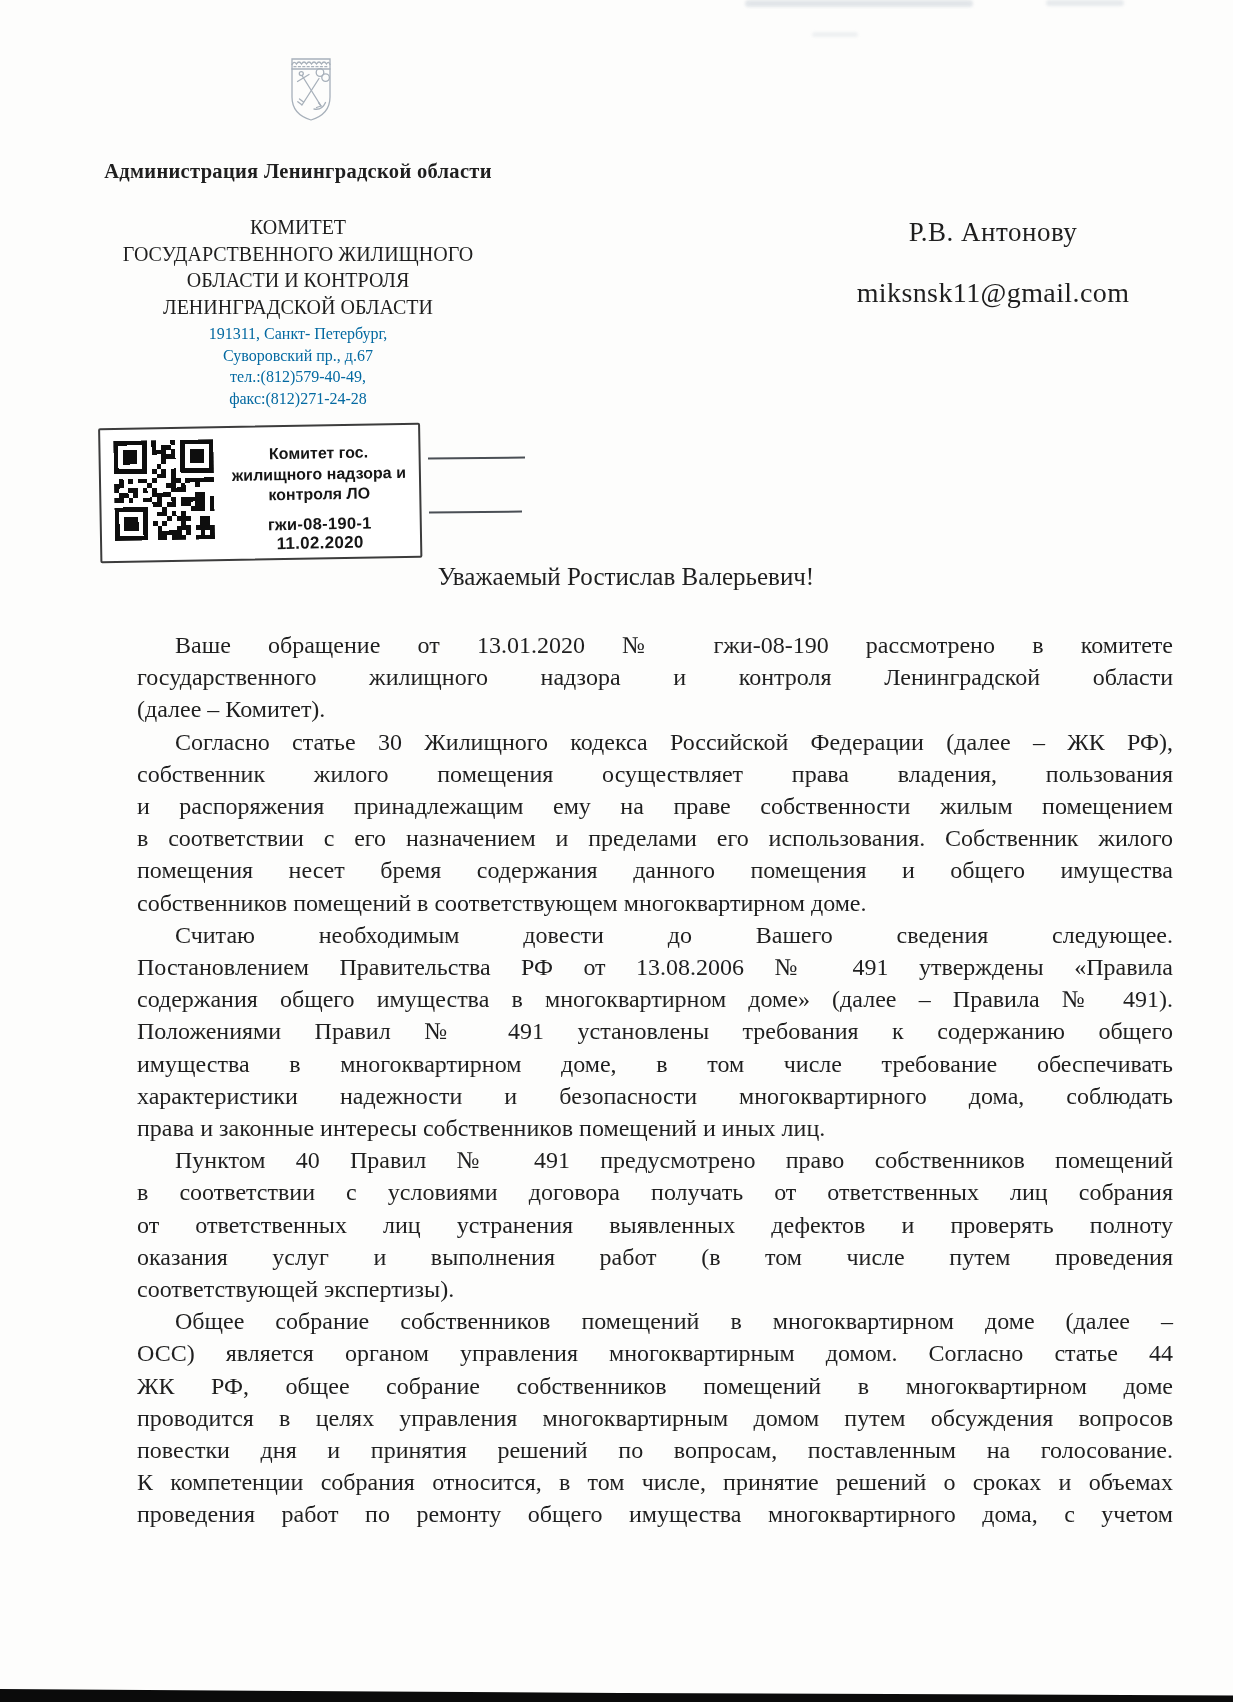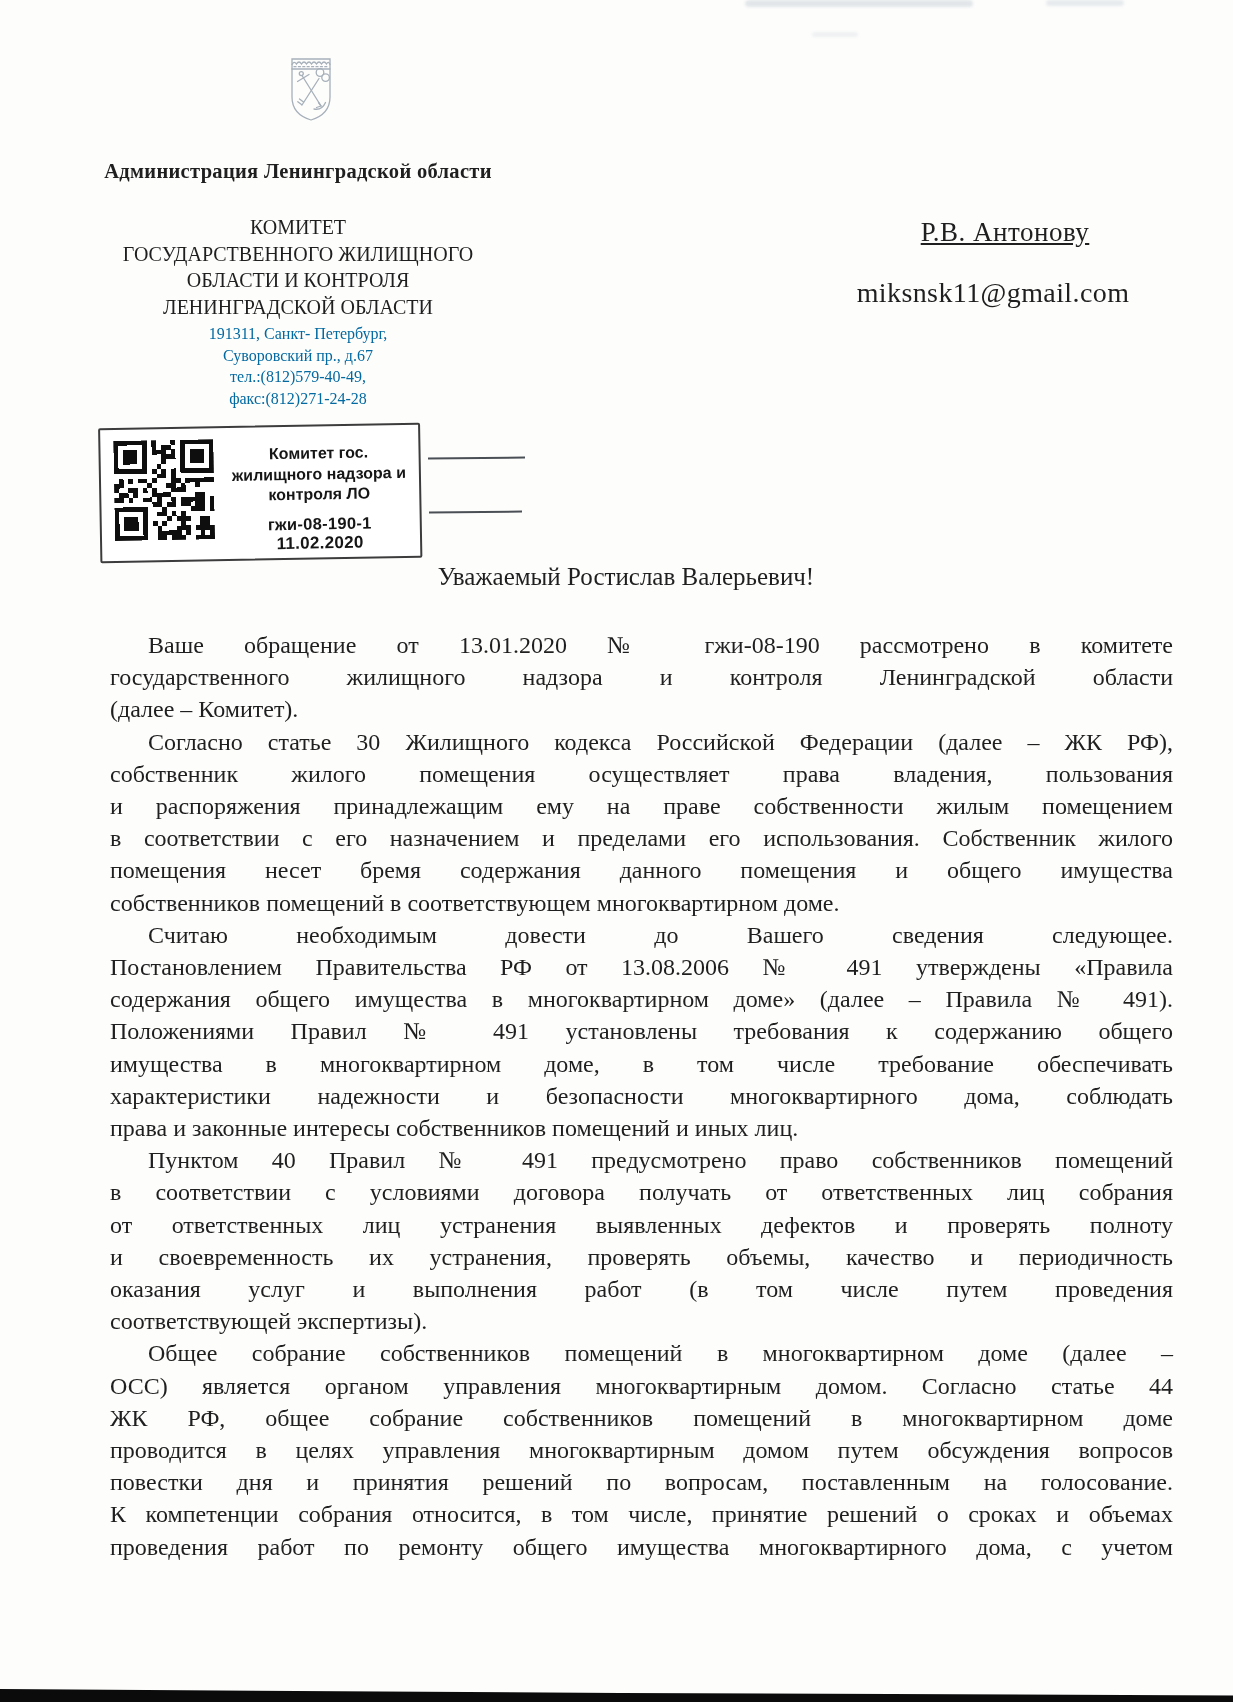--- a/index.html
+++ b/index.html
@@ -25,21 +25,21 @@
   .committee {
     position:absolute; left:88px; top:214px; width:420px; text-align:center;
     font-weight:normal; font-size:20px; line-height:26.7px;
   }
   .addr {
     position:absolute; left:88px; top:323px; width:420px; text-align:center;
     font-size:16px; line-height:21.5px; color:#0369a1;
   }
   
   .recipient { position:absolute; left:793px; top:0; width:400px; text-align:center; }
-  .r-name  { position:absolute; left:12px; top:217px; width:400px; font-size:27px; letter-spacing:.5px;text-decoration:underline; }
+  .r-name  { position:absolute; left:0; top:217px; width:400px; font-size:27px; letter-spacing:.5px; }
   .r-email { position:absolute; left:0; top:277px; width:400px; font-size:28px; letter-spacing:.4px; }
   
   .stamp {
     position:absolute; left:99px; top:426px; width:318px; height:131px;
     border:2px solid var(--stampline); border-radius:2px; background:#fff;
     transform:rotate(-1deg); transform-origin:40% 40%;
   }
   .stamp .qr { position:absolute; left:13px; top:11px; }
   .stamp-text {
     position:absolute; left:128px; top:17px; width:180px; text-align:center;
@@ -53,21 +53,21 @@
   .bl2 { left:429px; top:511px; width:93px; transform:rotate(-.6deg); }
   
   .salutation {
     position:absolute; left:110px; top:563px; width:1032px; text-align:center;
     font-size:25px;
   }
   .letter-body {
     position:absolute; left:110px; top:629px; width:1063px;
     font-size:24px; line-height:32.2px;
   }
-  .bline { text-align:justify; text-align-last:justify; text-justify:inter-word; }
+  .bline { text-align:justify; text-align-last:justify; text-justify:inter-word;margin-left:27px; }
   .bline.first { padding-left:38px; }
   .bline.last { text-align-last:left; }
 </style>
 </head>
 <body>
 
 <div class="page">
 
   <div class="smudge sm1"></div>
   <div class="smudge sm2"></div>
@@ -274,21 +274,20 @@
       <div class="bline first">Считаю необходимым довести до Вашего сведения следующее.</div>
       <div class="bline">Постановлением Правительства РФ от 13.08.2006 № 491 утверждены «Правила</div>
       <div class="bline">содержания общего имущества в многоквартирном доме» (далее – Правила № 491).</div>
       <div class="bline">Положениями Правил № 491 установлены требования к содержанию общего</div>
       <div class="bline">имущества в многоквартирном доме, в том числе требование обеспечивать</div>
       <div class="bline">характеристики надежности и безопасности многоквартирного дома, соблюдать</div>
       <div class="bline last">права и законные интересы собственников помещений и иных лиц.</div>
       <div class="bline first">Пунктом 40 Правил № 491 предусмотрено право собственников помещений</div>
       <div class="bline">в соответствии с условиями договора получать от ответственных лиц собрания</div>
       <div class="bline">от ответственных лиц устранения выявленных дефектов и проверять полноту</div>
-      <div class="bline">и своевременность их устранения, проверять объемы, качество и периодичность</div>
       <div class="bline">оказания услуг и выполнения работ (в том числе путем проведения</div>
       <div class="bline last">соответствующей экспертизы).</div>
       <div class="bline first">Общее собрание собственников помещений в многоквартирном доме (далее –</div>
       <div class="bline">ОСС) является органом управления многоквартирным домом. Согласно статье 44</div>
       <div class="bline">ЖК РФ, общее собрание собственников помещений в многоквартирном доме</div>
       <div class="bline">проводится в целях управления многоквартирным домом путем обсуждения вопросов</div>
       <div class="bline">повестки дня и принятия решений по вопросам, поставленным на голосование.</div>
       <div class="bline">К компетенции собрания относится, в том числе, принятие решений о сроках и объемах</div>
       <div class="bline">проведения работ по ремонту общего имущества многоквартирного дома, с учетом</div>
     </div>

